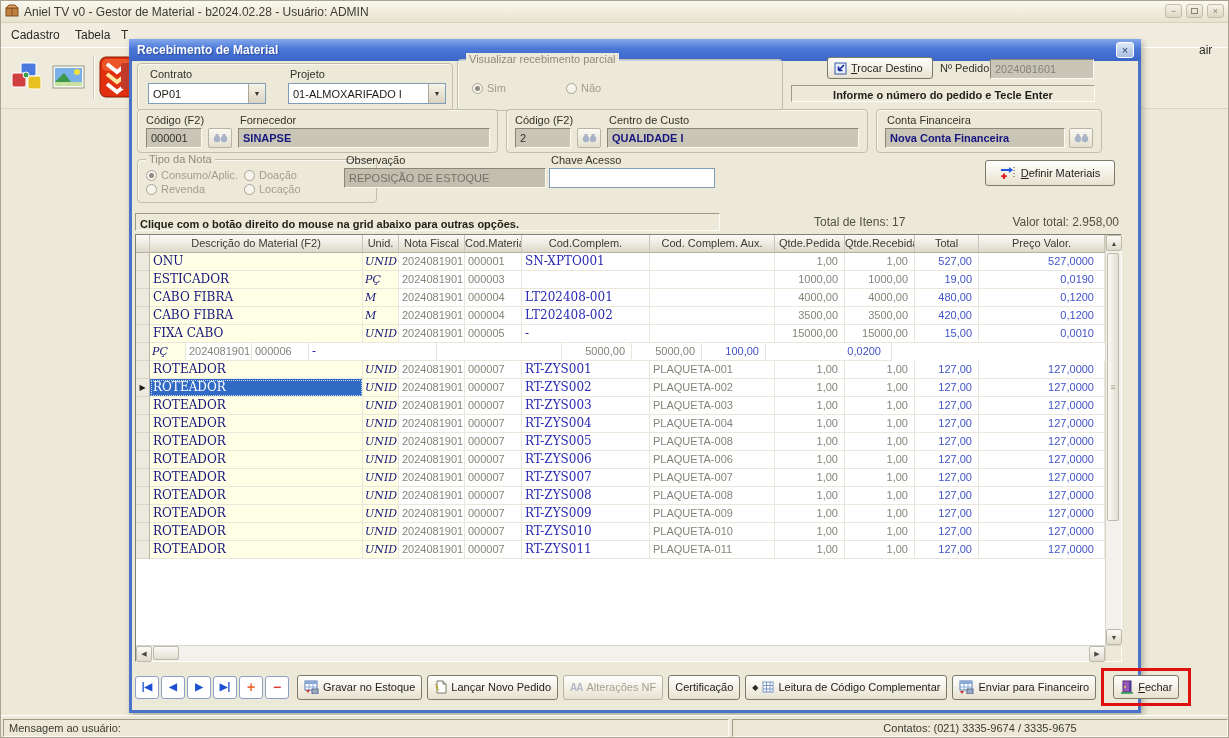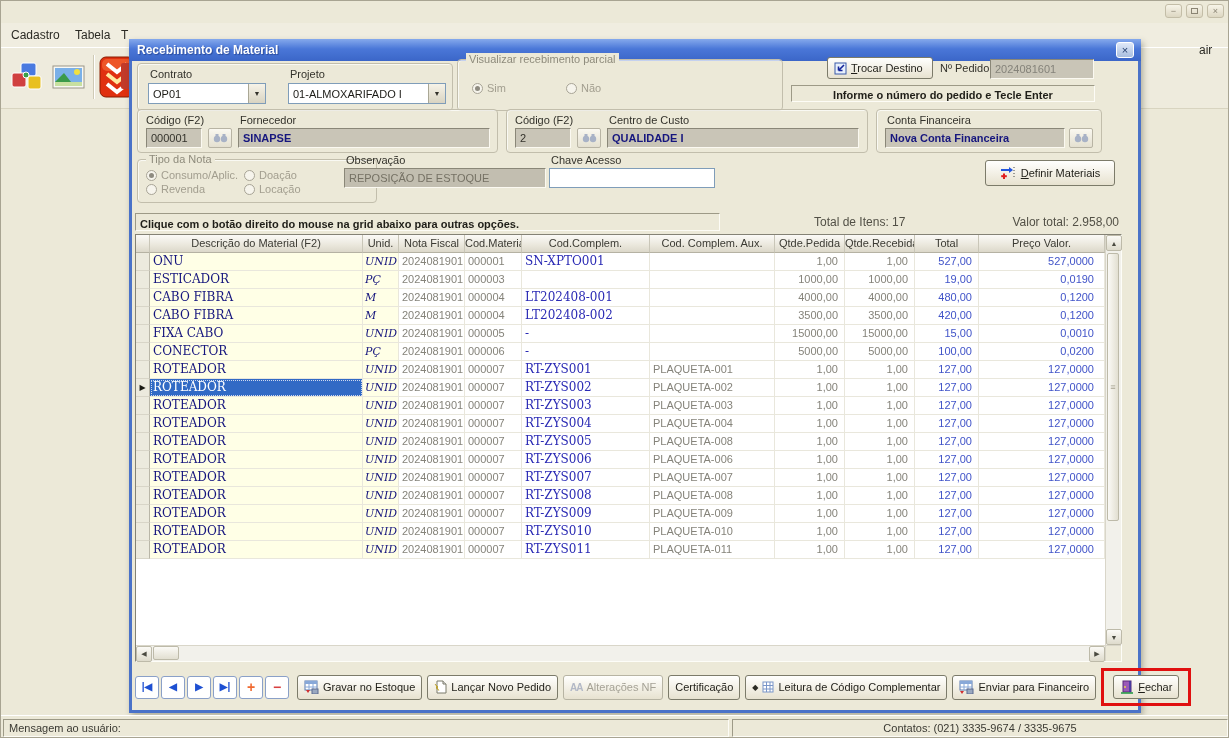--- a/index.html
+++ b/index.html
@@ -126,20 +126,30 @@
   .navbtn.delete{color:#d84040;font-size:14px;}
   .annot{margin-left:auto;margin-right:20px;border:3px solid #e01010;padding:4px 9px;}
   .aaicon{font-weight:bold;font-size:10px;color:#b2b8c6;letter-spacing:-1px;}
   .diamond{font-size:8px;color:#2b2b24;}
 </style>
 </head>
 <body>
 
 <div id="app">
 
+  <div class="titlebar">
+    <span>
+      <svg width="14" height="13" viewBox="0 0 14 13">
+          <rect x="1" y="4" width="12" height="8" fill="#c08040" stroke="#805020"></rect>
+          <polygon points="1,4 4,1 10,1 13,4" fill="#e0a060" stroke="#805020"></polygon>
+          <line x1="7" y1="4" x2="7" y2="12" stroke="#805020"></line>
+        </svg>
+    </span>
+    <span>Aniel TV v0 - Gestor de Material - b2024.02.28 - Usuário: ADMIN</span>
+  </div>
   <div class="winctrls">
     <button class="winbtn">−</button>
     <button class="winbtn"><span class="boxglyph"></span></button>
     <button class="winbtn">×</button>
   </div>
 
   <div class="menubar">
     <span class="menuitem" style="left:10px">Cadastro</span>
     <span class="menuitem" style="left:74px">Tabela</span>
     <span class="menuitem" style="left:120px">T</span>
@@ -401,21 +411,20 @@
                 <div class="gcell c3">000005</div>
                 <div class="gcell c4">-</div>
                 <div class="gcell c5"></div>
                 <div class="gcell c6">15000,00</div>
                 <div class="gcell c7">15000,00</div>
                 <div class="gcell c8">15,00</div>
                 <div class="gcell c9">0,0010</div>
               </div>
               <div class="grow">
                 <div class="gcell ci ind"></div>
-                <div class="gcell c0">CONECTOR</div>
                 <div class="gcell c1">PÇ</div>
                 <div class="gcell c2">2024081901</div>
                 <div class="gcell c3">000006</div>
                 <div class="gcell c4">-</div>
                 <div class="gcell c5"></div>
                 <div class="gcell c6">5000,00</div>
                 <div class="gcell c7">5000,00</div>
                 <div class="gcell c8">100,00</div>
                 <div class="gcell c9">0,0200</div>
               </div>

